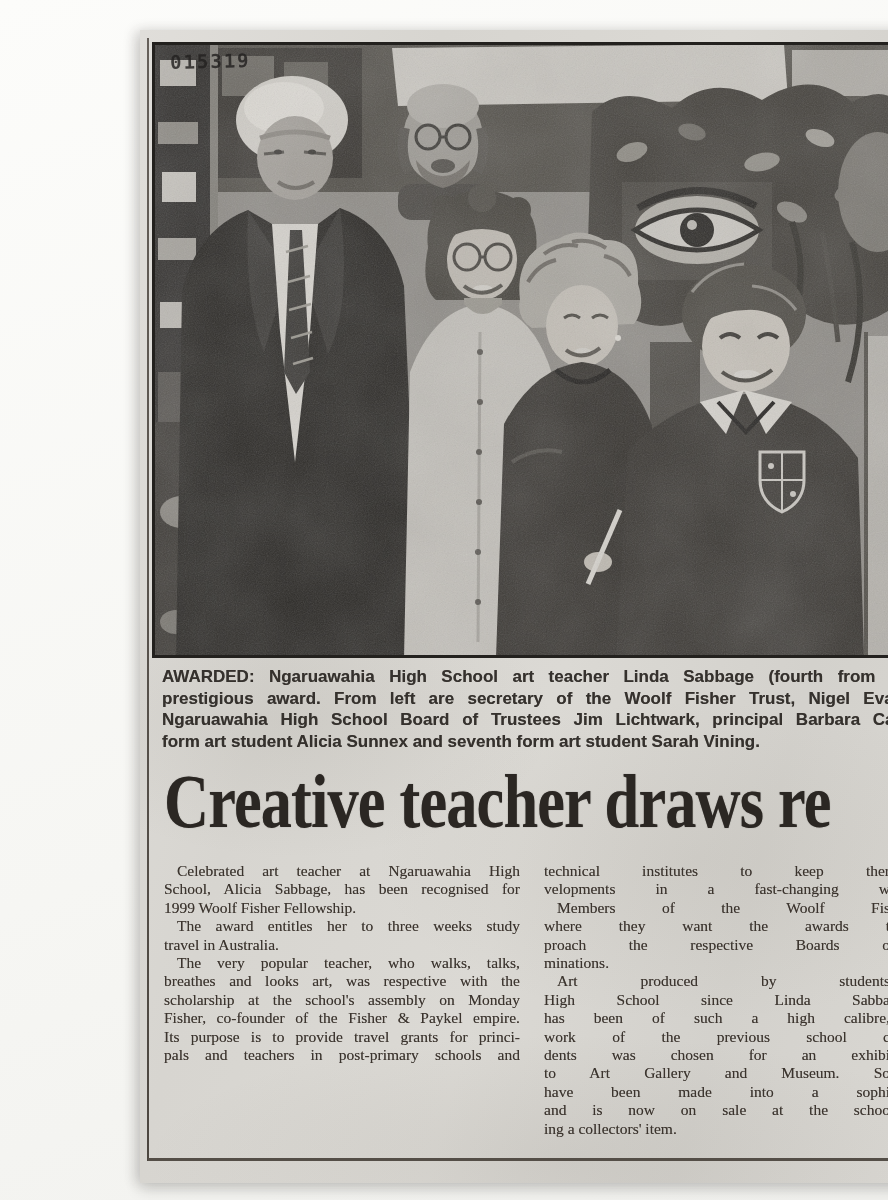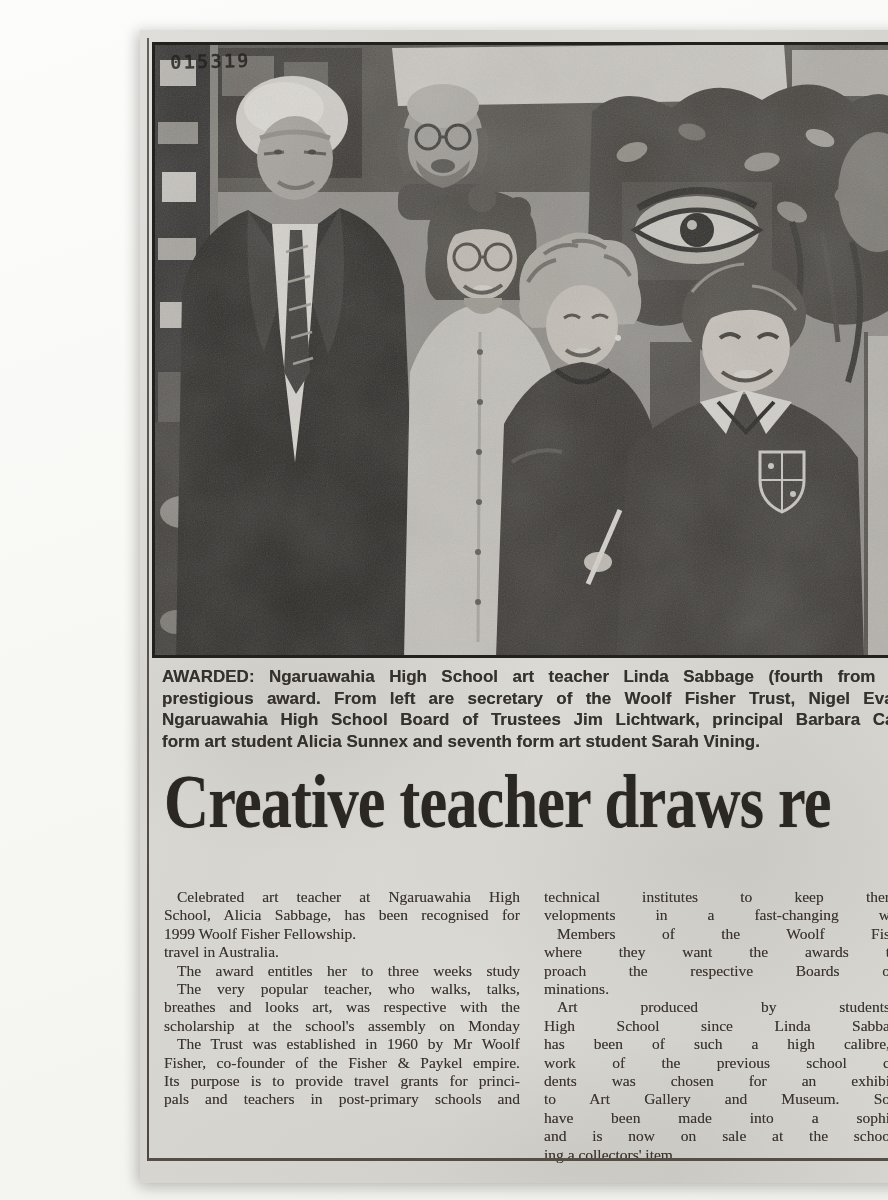--- a/index.html
+++ b/index.html
@@ -22,21 +22,21 @@
            font-family:"Liberation Sans",sans-serif;font-weight:700;
            font-size:17px;line-height:21.5px;color:var(--caption_ink,#35312d);}
   .cap-line{text-align:justify;text-align-last:justify;white-space:normal;
             text-shadow:0 0 .6px rgba(53,49,45,.55);}
   .cap-line.end{text-align-last:left;}
   .headline{position:absolute;left:24px;top:730px;white-space:nowrap;
             font-family:"Liberation Serif",serif;font-weight:700;
             font-size:76px;line-height:82px;letter-spacing:-1px;
             color:var(--headline_ink,#2b2723);transform:scaleX(.82);transform-origin:left top;
             text-shadow:0 0 1px rgba(43,39,35,.5);}
-  .col{position:absolute;top:858px;font-family:"Liberation Serif",serif;
+  .col{position:absolute;top:832px;font-family:"Liberation Serif",serif;
        font-size:15.5px;line-height:18.4px;color:var(--ink,#3b342e);
        text-shadow:0 0 .5px rgba(59,52,46,.5);}
   .col-left{left:24px;width:356px;}
   .col-right{left:404px;width:346px;}
   .body-line{text-align:justify;text-align-last:justify;}
   .body-line.end{text-align-last:left;}
   .body-line.ind{text-indent:13px;}
   .rule-bottom{position:absolute;left:8px;top:1128px;width:760px;height:3px;
                background:var(--rule,#544e47);}
   .rule-left{position:absolute;left:7px;top:8px;width:2px;height:1123px;
@@ -226,26 +226,25 @@
         <div class="cap-line">Ngaruawahia High School Board of Trustees Jim Lichtwark, principal Barbara Cav</div>
         <div class="cap-line end">form art student Alicia Sunnex and seventh form art student Sarah Vining.</div>
       </div>
 
     <div class="headline">Creative teacher draws re</div>
 
     <div class="col col-left">
         <div class="body-line ind">Celebrated art teacher at Ngaruawahia High</div>
         <div class="body-line">School, Alicia Sabbage, has been recognised for</div>
         <div class="body-line end">1999 Woolf Fisher Fellowship.</div>
+        <div class="body-line ind">The award entitles her to three weeks study</div>
         <div class="body-line end">travel in Australia.</div>
-        <div class="body-line ind">The award entitles her to three weeks study</div>
         <div class="body-line ind">The very popular teacher, who walks, talks,</div>
         <div class="body-line">breathes and looks art, was respective with the</div>
         <div class="body-line">scholarship at the school's assembly on Monday</div>
-        <div class="body-line ind">The Trust was established in 1960 by Mr Woolf</div>
         <div class="body-line">Fisher, co-founder of the Fisher &amp; Paykel empire.</div>
         <div class="body-line">Its purpose is to provide travel grants for princi-</div>
         <div class="body-line">pals and teachers in post-primary schools and</div>
       </div>
 
     <div class="col col-right">
         <div class="body-line">technical institutes to keep ther</div>
         <div class="body-line">velopments in a fast-changing w</div>
         <div class="body-line ind">Members of the Woolf Fis</div>
         <div class="body-line">where they want the awards t</div>

